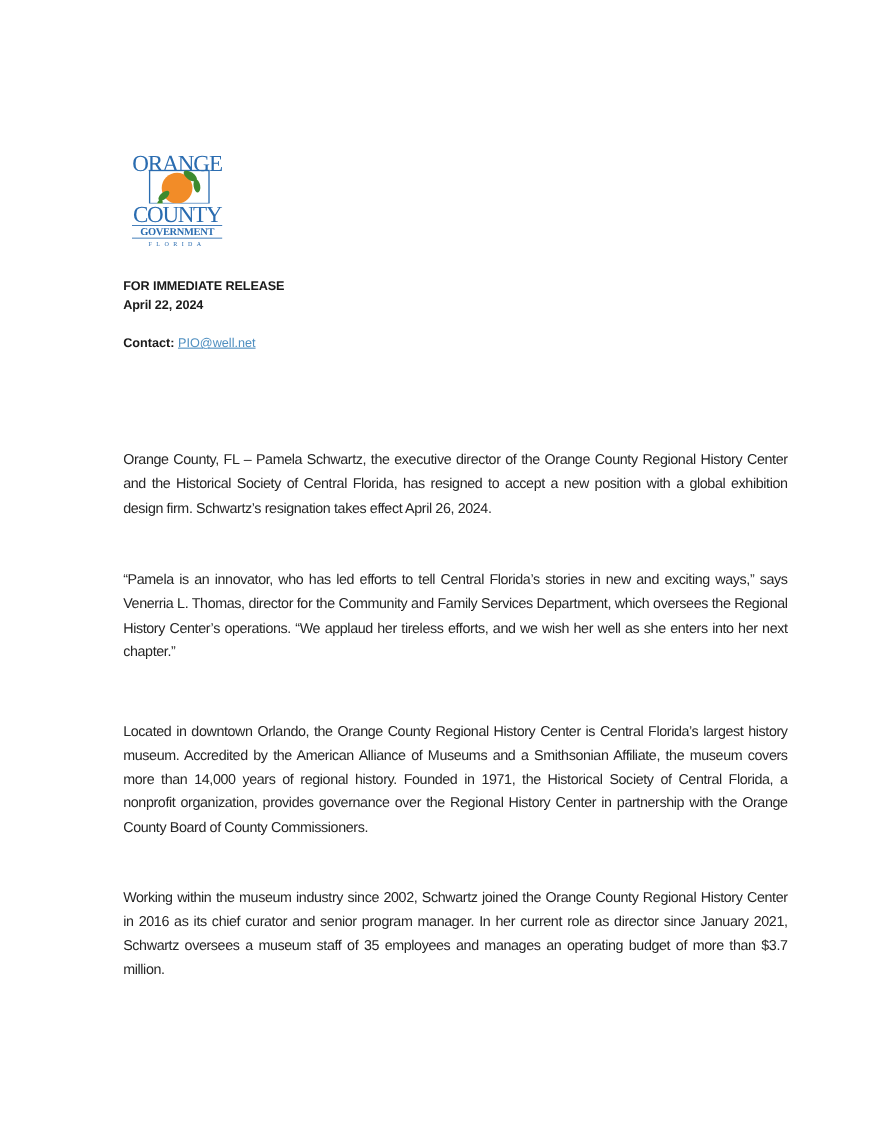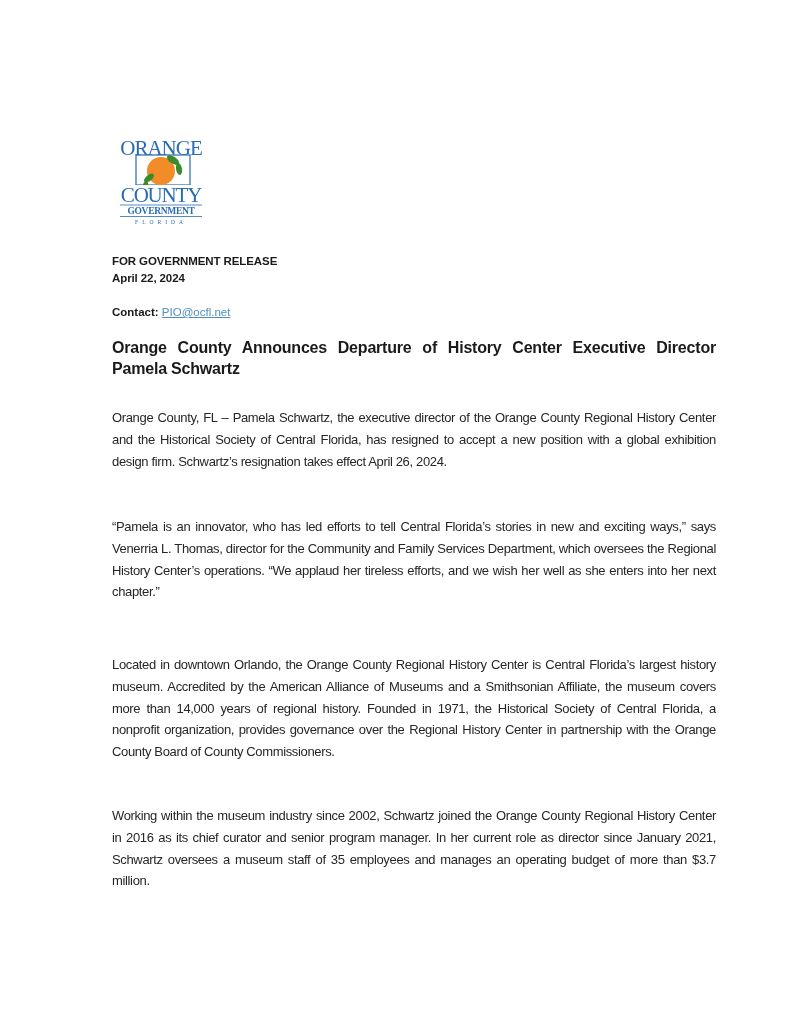--- a/index.html
+++ b/index.html
@@ -108,29 +108,28 @@
       <rect x="0" y="52" width="86" height="18" fill="#ffffff"></rect>
       <text x="43" y="69" text-anchor="middle" font-family="Liberation Serif, serif" font-size="21" fill="#2a6cb0" letter-spacing="-1.2">COUNTY</text>
       <line x1="2" y1="72" x2="84" y2="72" stroke="#2a6cb0" stroke-width="0.8"></line>
       <text x="43" y="81" text-anchor="middle" font-family="Liberation Serif, serif" font-size="9.5" fill="#2a6cb0" font-weight="bold" letter-spacing="-0.3">GOVERNMENT</text>
       <line x1="2" y1="83.5" x2="84" y2="83.5" stroke="#2a6cb0" stroke-width="0.8"></line>
       <text x="43" y="90.5" text-anchor="middle" font-family="Liberation Serif, serif" font-size="5.5" fill="#2a6cb0" letter-spacing="4">FLORIDA</text>
     </svg>
   </div>
 
   <div class="meta">
-    <div>FOR GOVERNMENT RELEASE</div>
+    <div>FOR IMMEDIATE RELEASE</div>
     <div>April 22, 2024</div>
   </div>
 
   <div class="contact">
     <span class="label">Contact:</span>
-    <a href="mailto:PIO@ocfl.net">PIO@ocfl.net</a>
+    <a href="mailto:PIO@ocfl.net">PIO@well.net</a>
   </div>
 
-  <div class="headline">Orange County Announces Departure of History Center Executive Director Pamela Schwartz</div>
 
   <p class="para p1">Orange County, FL – Pamela Schwartz, the executive director of the Orange County Regional History Center and the Historical Society of Central Florida, has resigned to accept a new position with a global exhibition design firm. Schwartz’s resignation takes effect April 26, 2024.</p>
   <p class="para p2">“Pamela is an innovator, who has led efforts to tell Central Florida’s stories in new and exciting ways,” says Venerria L. Thomas, director for the Community and Family Services Department, which oversees the Regional History Center’s operations. “We applaud her tireless efforts, and we wish her well as she enters into her next chapter.”</p>
   <p class="para p3">Located in downtown Orlando, the Orange County Regional History Center is Central Florida’s largest history museum. Accredited by the American Alliance of Museums and a Smithsonian Affiliate, the museum covers more than 14,000 years of regional history. Founded in 1971, the Historical Society of Central Florida, a nonprofit organization, provides governance over the Regional History Center in partnership with the Orange County Board of County Commissioners.</p>
   <p class="para p4">Working within the museum industry since 2002, Schwartz joined the Orange County Regional History Center in 2016 as its chief curator and senior program manager. In her current role as director since January 2021, Schwartz oversees a museum staff of 35 employees and manages an operating budget of more than $3.7 million.</p>
 
 </div>
 
 </body></html>

